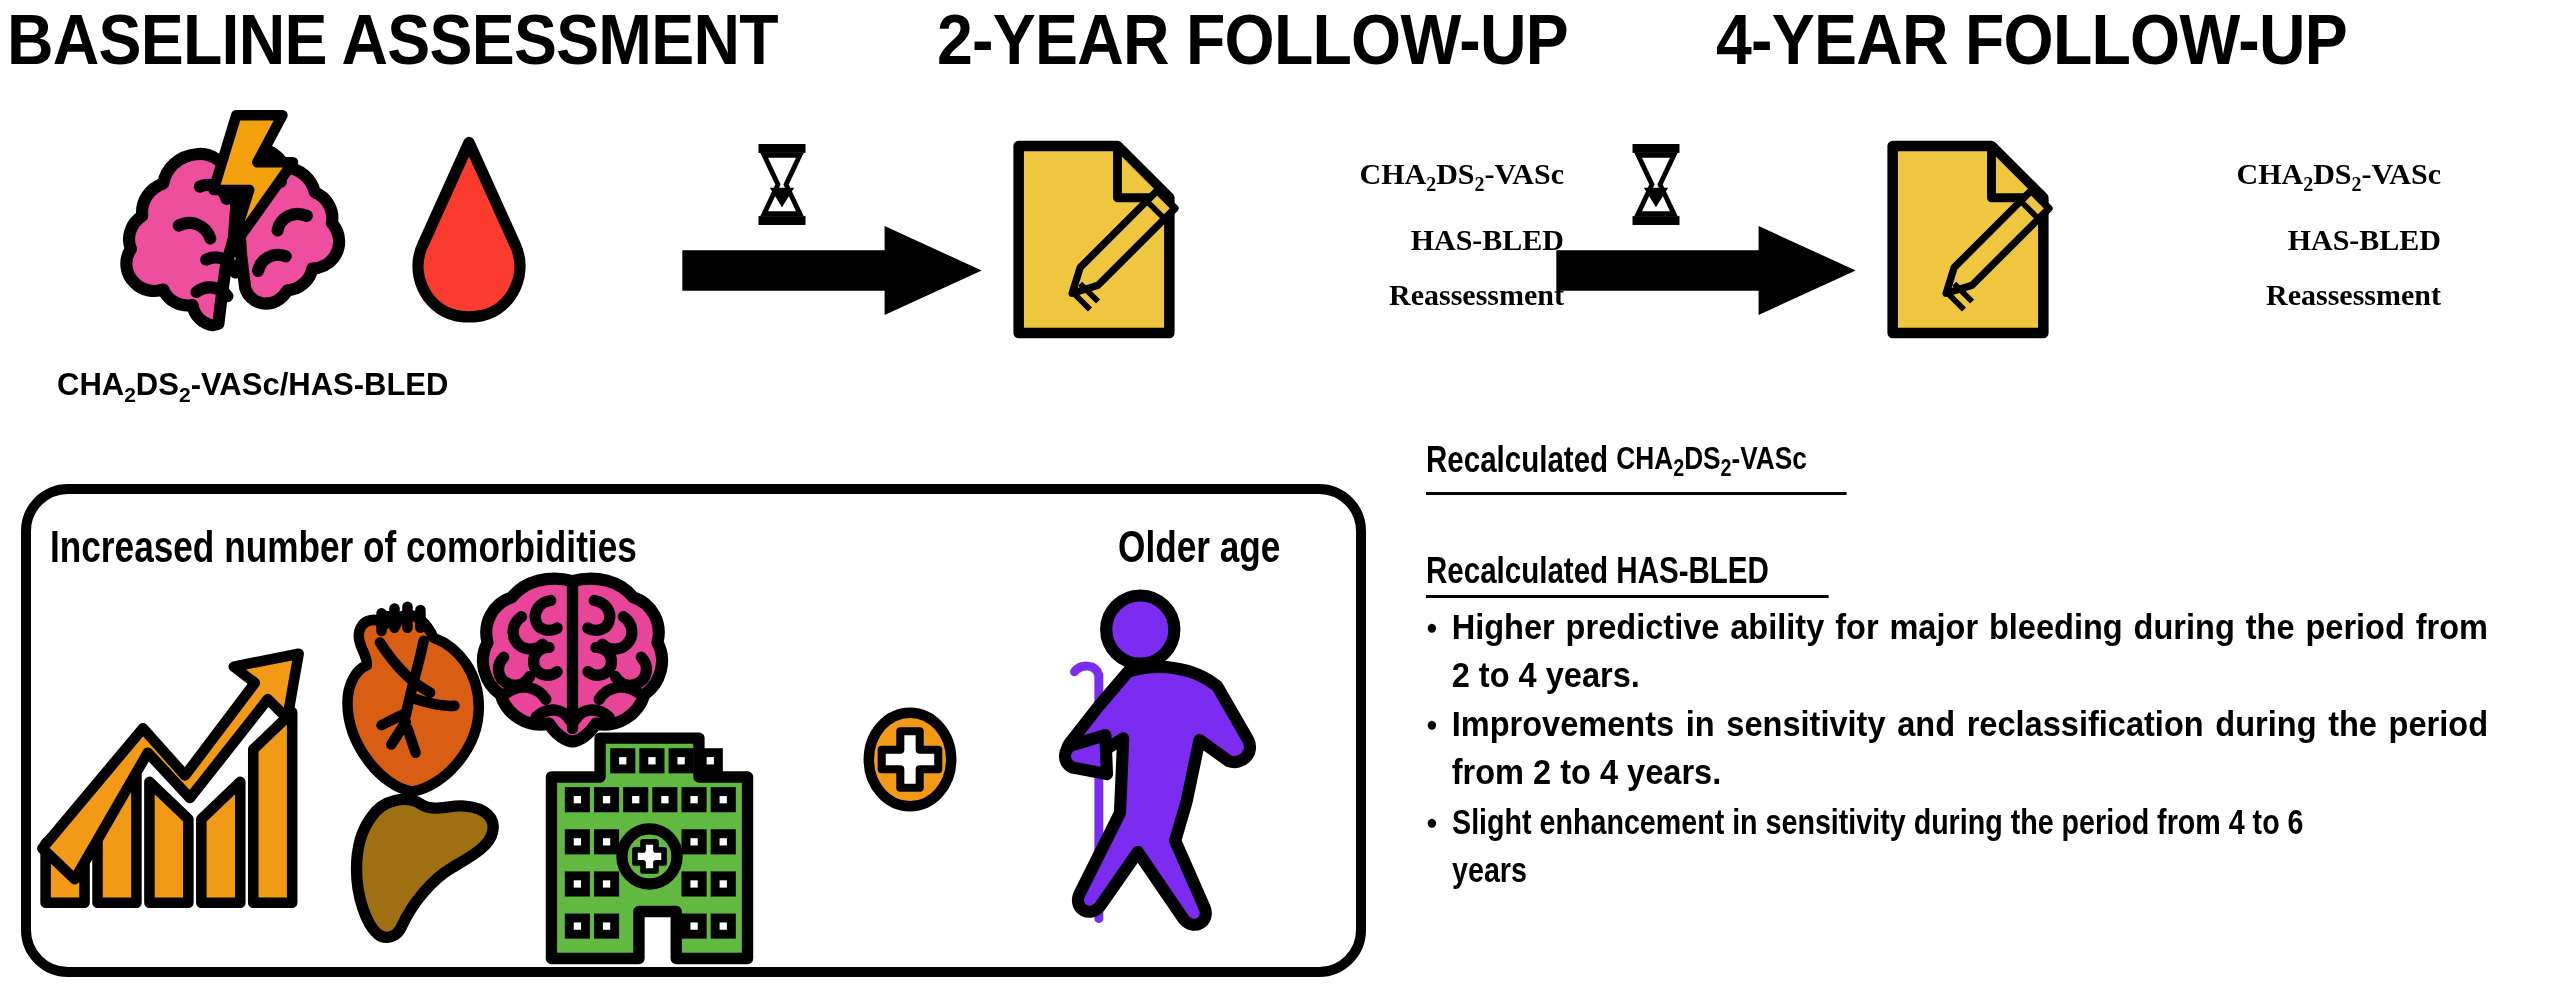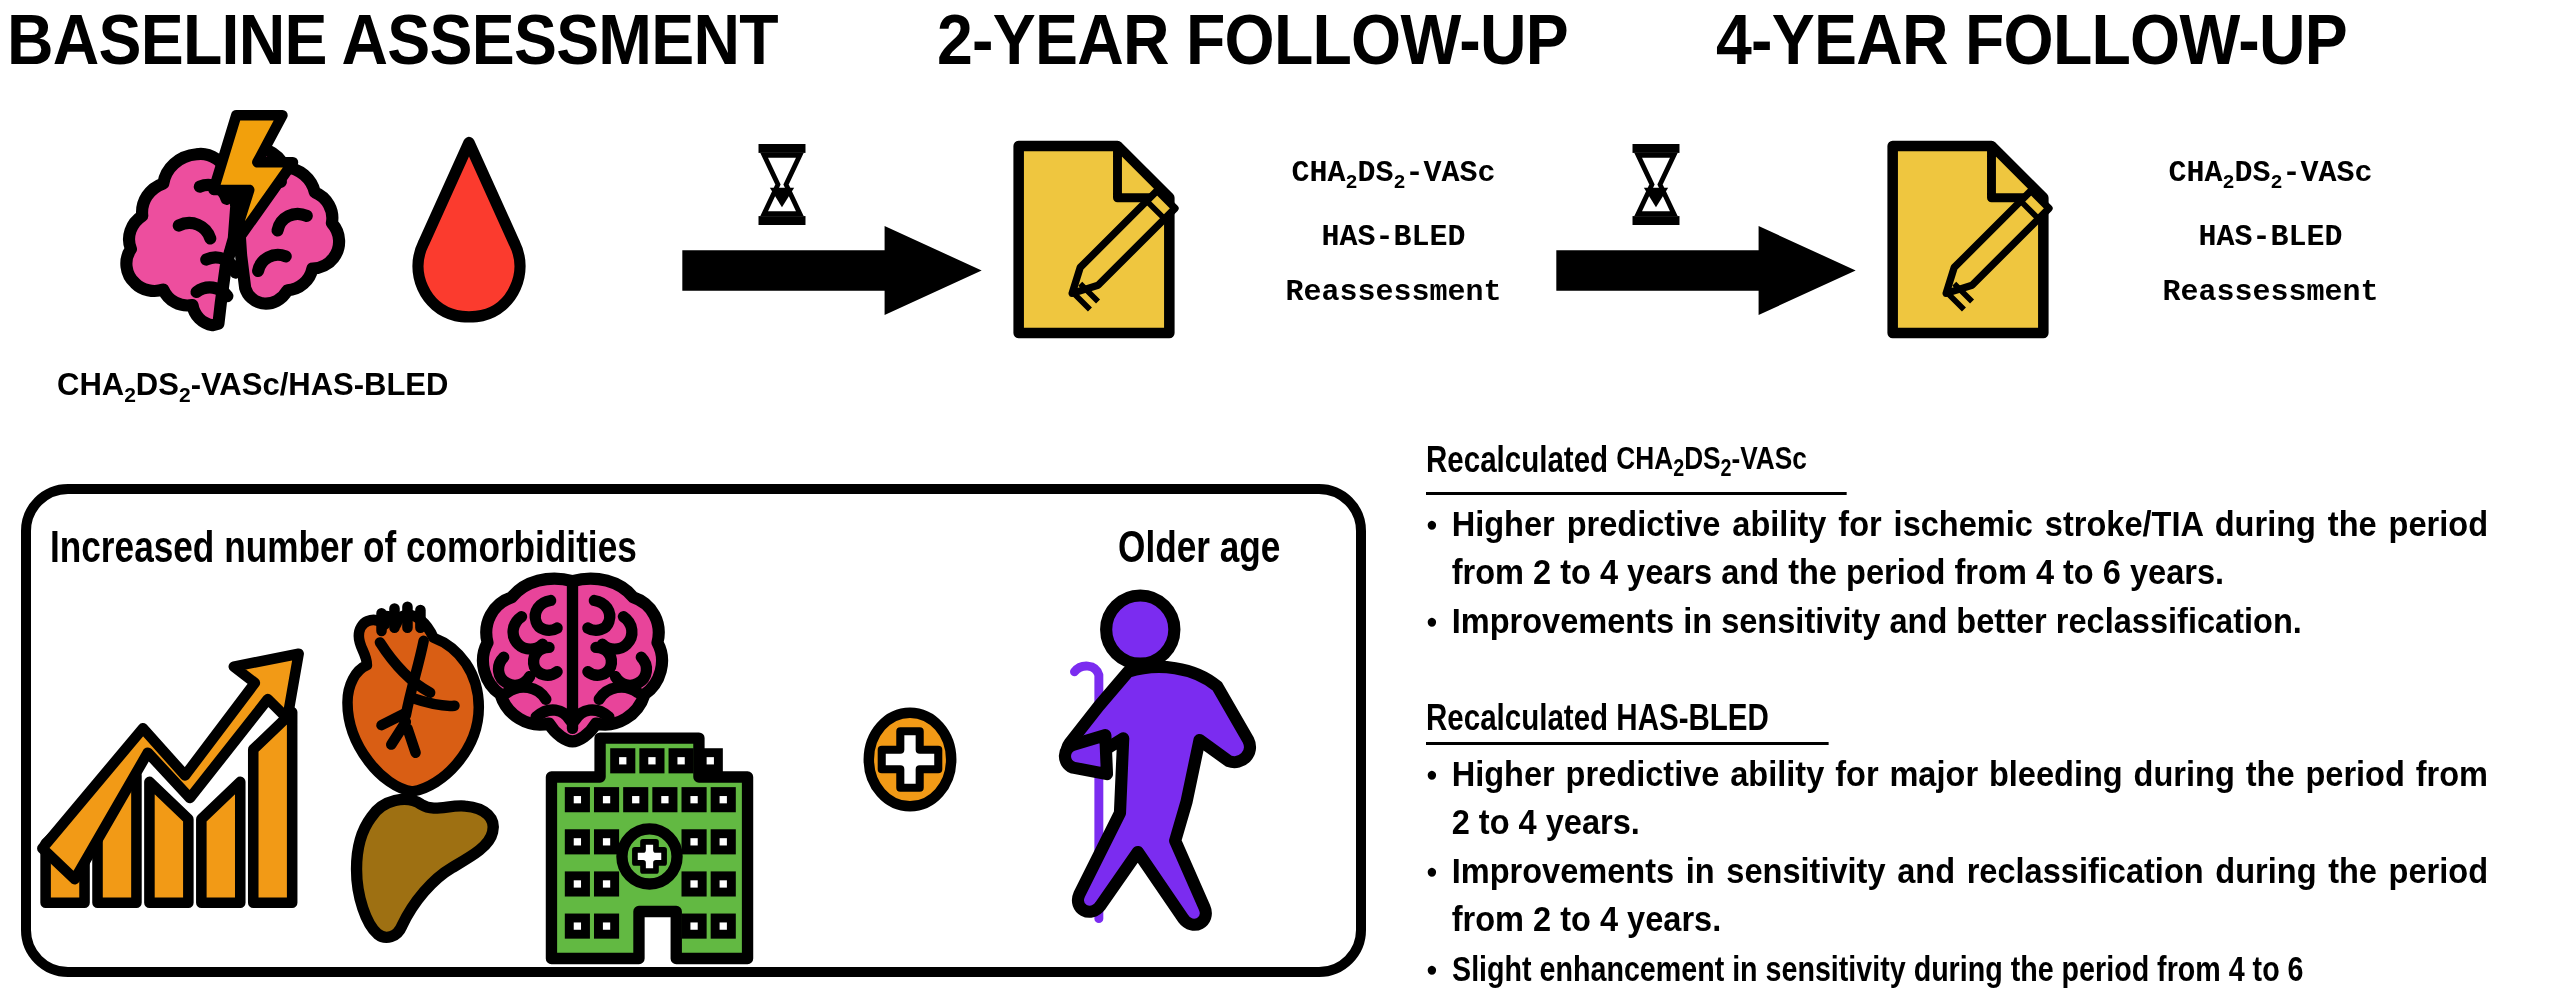--- a/index.html
+++ b/index.html
@@ -37,22 +37,22 @@
     font-family:Liberation Sans, sans-serif;
     font-weight:bold;
     font-size:31px;
     line-height:31px;
     white-space:nowrap;
   }
   .cap sub{font-size:21px;vertical-align:-6.5px;}
 
   .fu-txt{
     position:absolute;
-    text-align:center;
-    font-family:Liberation Mono, monospace;
+    text-align:right;
+    font-family:Liberation Serif, serif;
     font-weight:bold;
     font-size:30px;
     line-height:45px;
     white-space:nowrap;
   }
   .fu-txt sub{font-size:20px;vertical-align:-7.3px;}
   .fu-txt div{margin-bottom:9.7px;}
 
   
   #combox{
@@ -330,24 +330,20 @@
       <circle cx="143" cy="50" r="42" fill="#7B2CF0" stroke="#000" stroke-width="15"></circle>
       <path fill="#7B2CF0" stroke="#000" stroke-width="15" stroke-linejoin="round" d="M128 102 c36-12 82-6 110 18 l38 66 c8 16 -8 32 -24 26 l-36-26 -16 76 -14 48 36 82 c8 18 -14 30 -26 14 l-56-82 -46 66 c-12 16 -34 4 -26-14 l50-100 4-92 -48 30 c-14 8 -28-10 -18-24 l36-46 z"></path>
       <path fill="#7B2CF0" stroke="#000" stroke-width="15" stroke-linejoin="round" d="M100 180 l-40 12 c-12 4 -14 22 0 28 l42 8 z"></path>
     </svg>
   </div>
 
   <div id="findings">
 
     <div class="fhead"><span>Recalculated </span><span class="sup"><span>CHA</span><sub>2</sub><span>DS</span><sub>2</sub><span>-VASc</span></span></div>
 
-    <ul class="flist">
-      <li>Higher predictive ability for ischemic stroke/TIA during the period from 2 to 4 years and the period from 4 to 6 years.</li>
-      <li class="nojust">Improvements in sensitivity and better reclassification.</li>
-    </ul>
 
     <div class="gap"></div>
 
     <div class="fhead" style="padding-right:73px;">Recalculated HAS-BLED</div>
 
     <ul class="flist">
       <li>Higher predictive ability for major bleeding during the period from 2 to 4 years.</li>
       <li>Improvements in sensitivity and reclassification during the period from 2 to 4 years.</li>
       <li class="nojust"><span class="tight">Slight enhancement in sensitivity during the period from 4 to 6 years</span></li>
     </ul>

